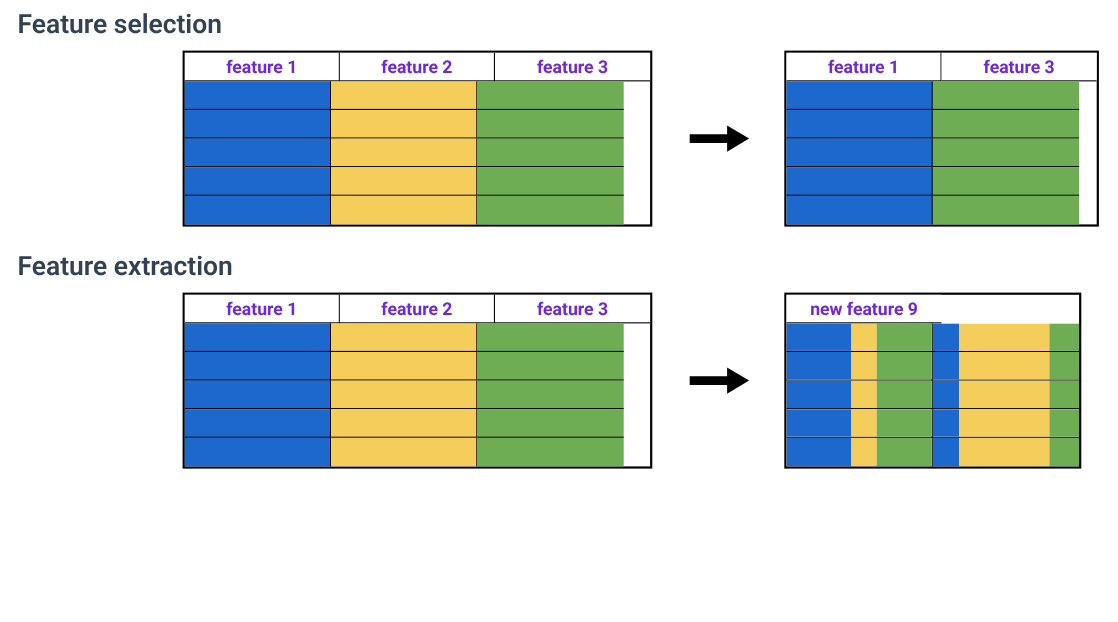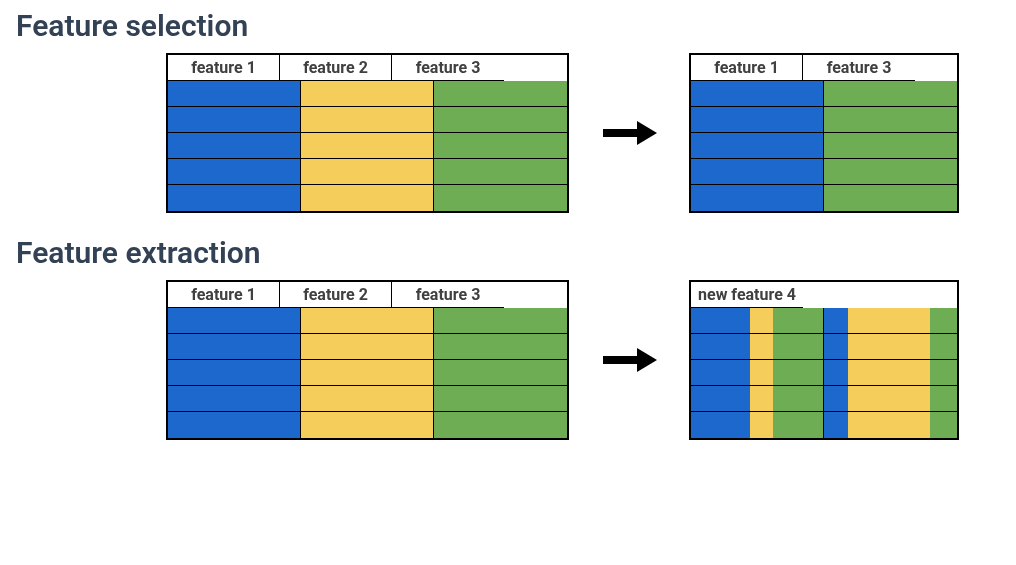--- a/index.html
+++ b/index.html
@@ -6,21 +6,21 @@
   html, body { margin: 0; padding: 0; }
   body {
     width: 1016px;
     height: 565px;
     background: #ffffff;
     font-family: -apple-system, BlinkMacSystemFont, "Segoe UI", Roboto, "Helvetica Neue", Arial, sans-serif;
     padding: 8px 16px;
     overflow: hidden;
   }
   .section-title {
-    font-size: 30px;
+    font-size: 24px;
     font-weight: 600;
     color: #334155;
     margin: 0 0 10px 0;
   }
   .diagram-row {
     display: flex;
     align-items: center;
     justify-content: flex-start;
     margin-left: 150px;
     margin-bottom: 22px;
@@ -33,31 +33,31 @@
     justify-content: center;
   }
   .arrow svg { display: block; }
   .table {
     border: 2px solid #000;
     border-collapse: collapse;
   }
   .header-row { display: flex; }
   .data-row { display: flex; }
   .header-cell {
-    width: 112px;
+    width: 141px;
     height: 26px;
     background: #ffffff;
     border-right: 1px solid #000;
     border-bottom: 1px solid #000;
     display: flex;
     align-items: center;
     justify-content: center;
     font-weight: 700;
     font-size: 16px;
-    color: #404040;
+    color: #6d28d9;
   }
   .header-cell:last-child { border-right: none; text-align: center; }
   .data-cell {
     width: 133px;
     height: 26px;
     border-right: 1px solid #000;
     border-bottom: 1px solid #000;
     position: relative;
     overflow: hidden;
   }
@@ -185,21 +185,21 @@
 
   <div class="arrow">
     <svg width="56" height="28" viewBox="0 0 56 28">
       <line x1="2" y1="14" x2="40" y2="14" stroke="#000" stroke-width="8"></line>
       <polygon points="36,2 56,14 36,26" fill="#000"></polygon>
     </svg>
   </div>
 
   <div class="table">
     <div class="header-row">
-      <div class="header-cell">new feature 4</div>
+      <div class="header-cell">new feature 9</div>
     </div>
 
     <div class="data-row">
       <div class="data-cell">
           <span class="seg c-blue" style="left:0;width:45%"></span>
           <span class="seg c-yellow" style="left:45%;width:17%"></span>
           <span class="seg c-green" style="left:62%;width:38%"></span>
         </div>
       <div class="data-cell">
           <span class="seg c-blue" style="left:0;width:18%"></span>

